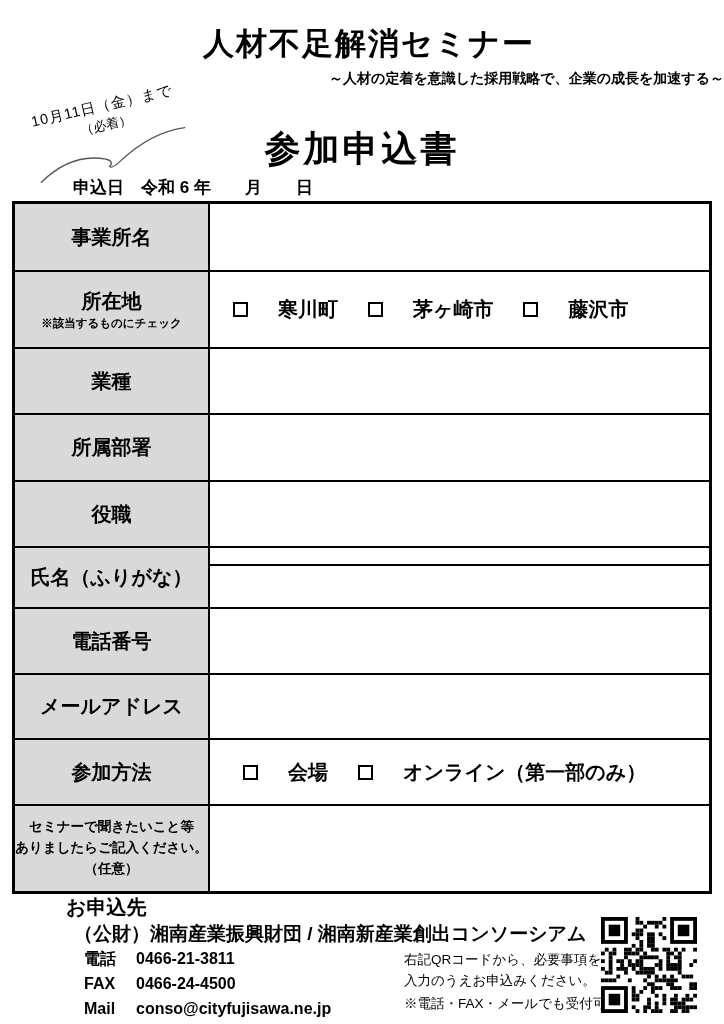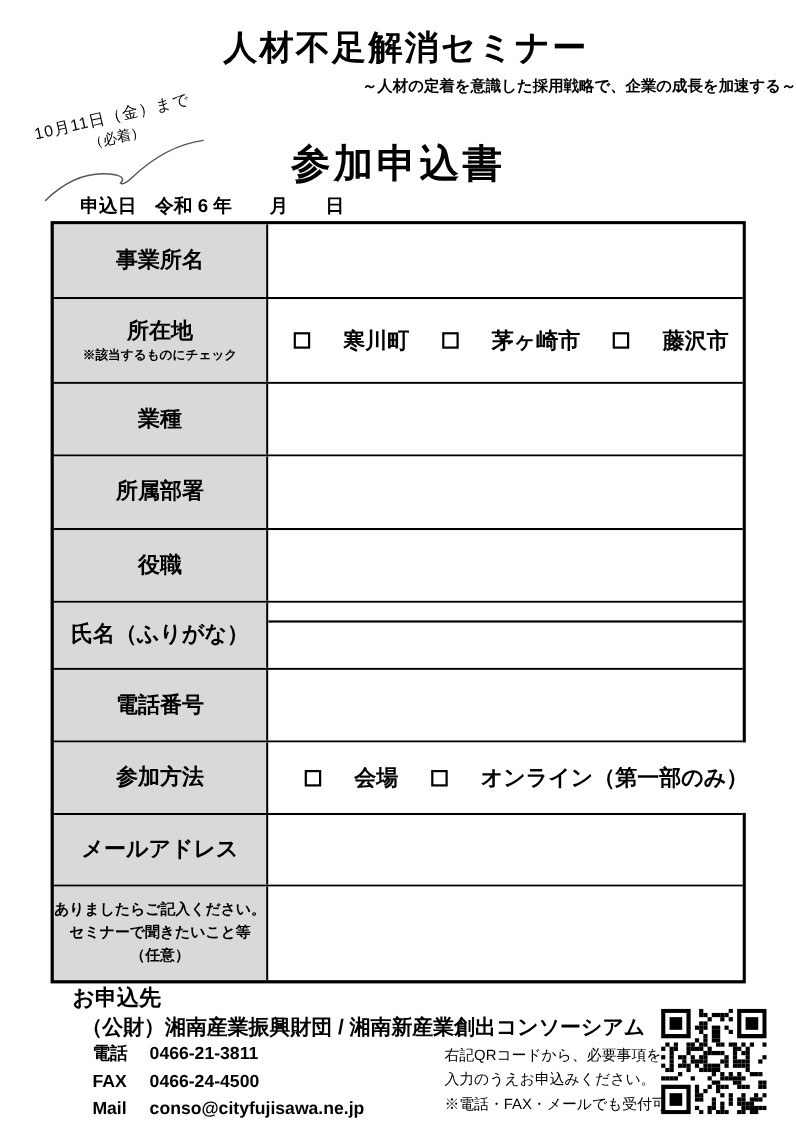--- a/index.html
+++ b/index.html
@@ -16,21 +16,21 @@
   .deadline-note {
     position:absolute; left:18px; top:96px; width:180px;
     transform:rotate(-13deg); text-align:center; font-weight:normal;
   }
   .deadline-note .l1 { font-size:14.5px; letter-spacing:1px; }
   .deadline-note .l2 { font-size:13px; margin-top:1px; }
   .deadline-note svg { display:block; margin:2px auto 0; }
 
   .date-line { width:578px; margin:8px auto 3px; font-weight:bold; font-size:17px; line-height:20px; white-space:pre; }
 
-  .form-table { width:632px; margin:0 auto; border:3px solid #000; background:#e5e5e5; }
+  .form-table { width:700px; margin:0 auto; border:3px solid #000; background:#0ea5e9; }
   .row { display:flex; border-top:2px solid #000; }
   .row:first-child { border-top:none; }
   .label-cell {
     width:195px; flex:0 0 195px; border-right:2px solid #000; background:#d9d9d9;
     display:flex; flex-direction:column; justify-content:center; align-items:center;
     text-align:center; font-weight:bold; font-size:20px; line-height:1.25;
   }
   .label-note { font-size:11.5px; font-weight:bold; margin-top:2px; }
   .label-small { font-size:13.5px; line-height:1.55; }
   .content-cell { flex:1 1 auto; position:relative; background:#fff; }
@@ -129,49 +129,49 @@
     </div>
   </div>
 
   <div class="row" style="height:66px">
     <div class="label-cell">
       <span>電話番号</span>
     </div>
     <div class="content-cell"></div>
   </div>
 
+  <div class="row" style="height:65px">
+    <div class="label-cell">
+      <span>メールアドレス</span>
+    </div>
+    <div class="content-cell"></div>
+  </div>
+
   <div class="row" style="height:66px">
     <div class="label-cell">
       <span>参加方法</span>
     </div>
     <div class="content-cell">
       <div class="options method">
         <span class="cb-item">
             <span class="cb-box"></span>
             <span>会場</span>
           </span>
         <span class="cb-item">
             <span class="cb-box"></span>
             <span>オンライン（第一部のみ）</span>
           </span>
       </div>
     </div>
   </div>
 
-  <div class="row" style="height:65px">
-    <div class="label-cell">
-      <span>メールアドレス</span>
-    </div>
-    <div class="content-cell"></div>
-  </div>
-
   <div class="row" style="height:87px">
     <div class="label-cell label-small">
+      <span>セミナーで聞きたいこと等</span>
       <span>ありましたらご記入ください。</span>
-      <span>セミナーで聞きたいこと等</span>
       <span>（任意）</span>
     </div>
     <div class="content-cell"></div>
   </div>
 
 </div>
 
 <div class="footer-heading">お申込先</div>
 <div class="footer-org">（公財）湘南産業振興財団 / 湘南新産業創出コンソーシアム</div>
 

